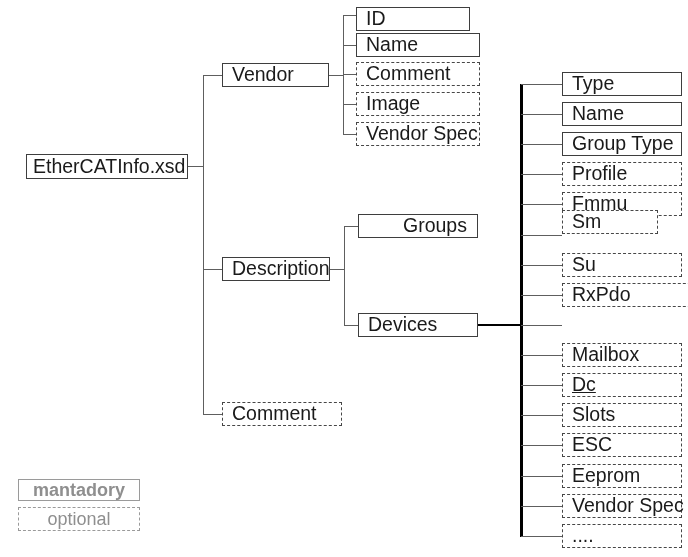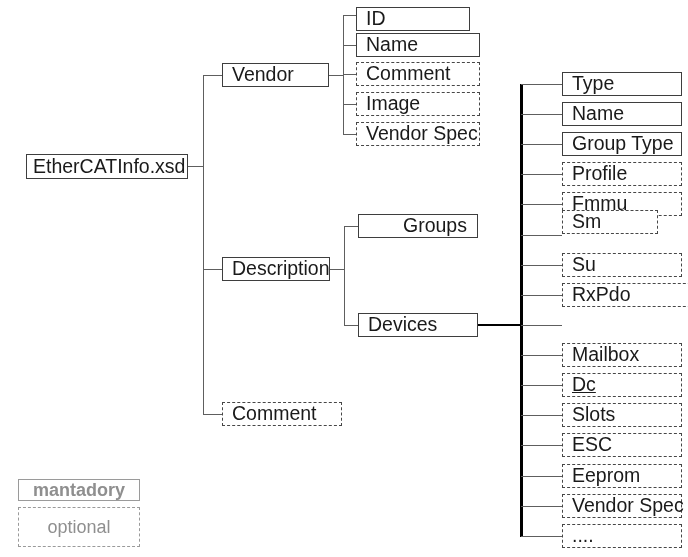--- a/index.html
+++ b/index.html
@@ -108,15 +108,15 @@
   <div class="node dashed" style="left:562px;top:283px;width:144px;">RxPdo</div>
   <div class="node dashed" style="left:562px;top:343px;width:120px;">Mailbox</div>
   <div class="node dashed" style="left:562px;top:373px;width:120px;text-decoration:underline;">Dc</div>
   <div class="node dashed" style="left:562px;top:403px;width:120px;">Slots</div>
   <div class="node dashed" style="left:562px;top:433px;width:120px;">ESC</div>
   <div class="node dashed" style="left:562px;top:464px;width:120px;">Eeprom</div>
   <div class="node dashed" style="left:562px;top:494px;width:120px;">Vendor Spec</div>
   <div class="node dashed" style="left:562px;top:524px;width:120px;">....</div>
 
   <div class="legend-box solid" style="left:18px;top:479px;width:122px;height:22px;font-weight:bold;">mantadory</div>
-  <div class="legend-box dashed" style="left:18px;top:507px;width:122px;height:40px;">optional</div>
+  <div class="legend-box dashed" style="left:18px;top:507px;width:122px;height:24px;">optional</div>
 
 </div>
 
 </body></html>

